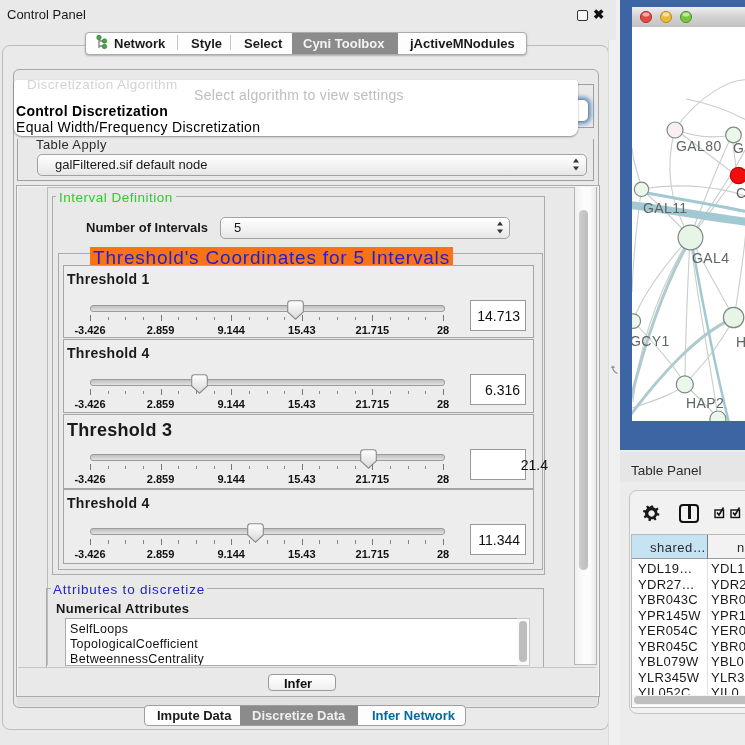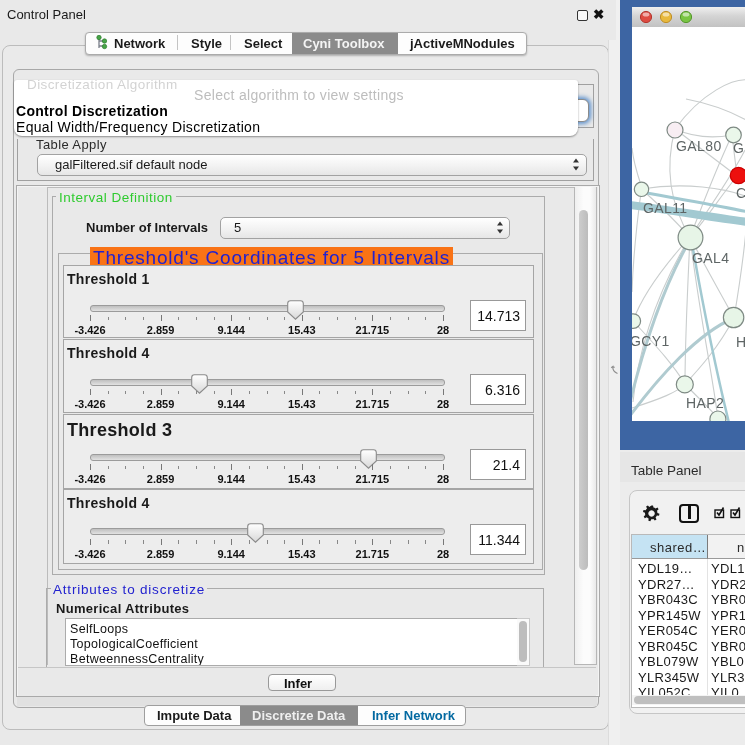--- a/index.html
+++ b/index.html
@@ -186,21 +186,21 @@
 <div class="abs" style="left:407.7px;top:465.5px;width:1px;height:3.5px;background:#888;"></div>
 <div class="abs" style="left:425.3px;top:465.5px;width:1px;height:3.5px;background:#888;"></div>
 <div class="abs" style="left:443.0px;top:464px;width:1px;height:6px;background:#777;"></div>
 <div class="abs" style="left:55.0px;top:473px;width:70px;text-align:center;font-size:11px;font-weight:bold;color:#111;">-3.426</div>
 <div class="abs" style="left:125.6px;top:473px;width:70px;text-align:center;font-size:11px;font-weight:bold;color:#111;">2.859</div>
 <div class="abs" style="left:196.2px;top:473px;width:70px;text-align:center;font-size:11px;font-weight:bold;color:#111;">9.144</div>
 <div class="abs" style="left:266.8px;top:473px;width:70px;text-align:center;font-size:11px;font-weight:bold;color:#111;">15.43</div>
 <div class="abs" style="left:337.4px;top:473px;width:70px;text-align:center;font-size:11px;font-weight:bold;color:#111;">21.715</div>
 <div class="abs" style="left:408.0px;top:473px;width:70px;text-align:center;font-size:11px;font-weight:bold;color:#111;">28</div>
 <div class="abs" style="left:470px;top:449px;width:56px;height:31px;background:#FFFFFF;border:1px solid #999;box-sizing:border-box;"></div>
-<div class="abs" style="left:470px;top:457px;width:50px;text-align:right;font-size:14px;color:#111;">21.4</div>
+<div class="abs" style="left:470px;top:457px;width:50px;text-align:right;font-size:14px;color:#111;padding-left:28px;">21.4</div>
 
 <div class="abs" style="left:63px;top:488.5px;width:469px;height:73px;border:1px solid #A5A5A5;background:#EDEDED;"></div>
 <div class="abs" style="left:67px;top:494.5px;font-size:14px;letter-spacing:0.3px;font-weight:bold;color:#1a1a1a;">Threshold 4</div>
 <div class="abs" style="left:90px;top:528.0px;width:353px;height:5px;border:1px solid #9B9B9B;border-radius:3px;background:linear-gradient(#BFBFBF,#E2E2E2);"></div>
 <svg class="abs" style="left:247.4px;top:523.0px;" width="17" height="20" viewBox="0 0 17 20">
     <path d="M3.5 0.7 L13.5 0.7 Q16.3 0.7 16.3 3.5 L16.3 12 L8.5 19.2 L0.7 12 L0.7 3.5 Q0.7 0.7 3.5 0.7 Z" fill="url(#g3)" stroke="#8a8a8a" stroke-width="1.1"></path>
     <defs>
       <linearGradient id="g3" x1="0" y1="0" x2="0" y2="1">
         <stop offset="0" stop-color="#FFFFFF"></stop>
         <stop offset="1" stop-color="#D8D8D8"></stop>

